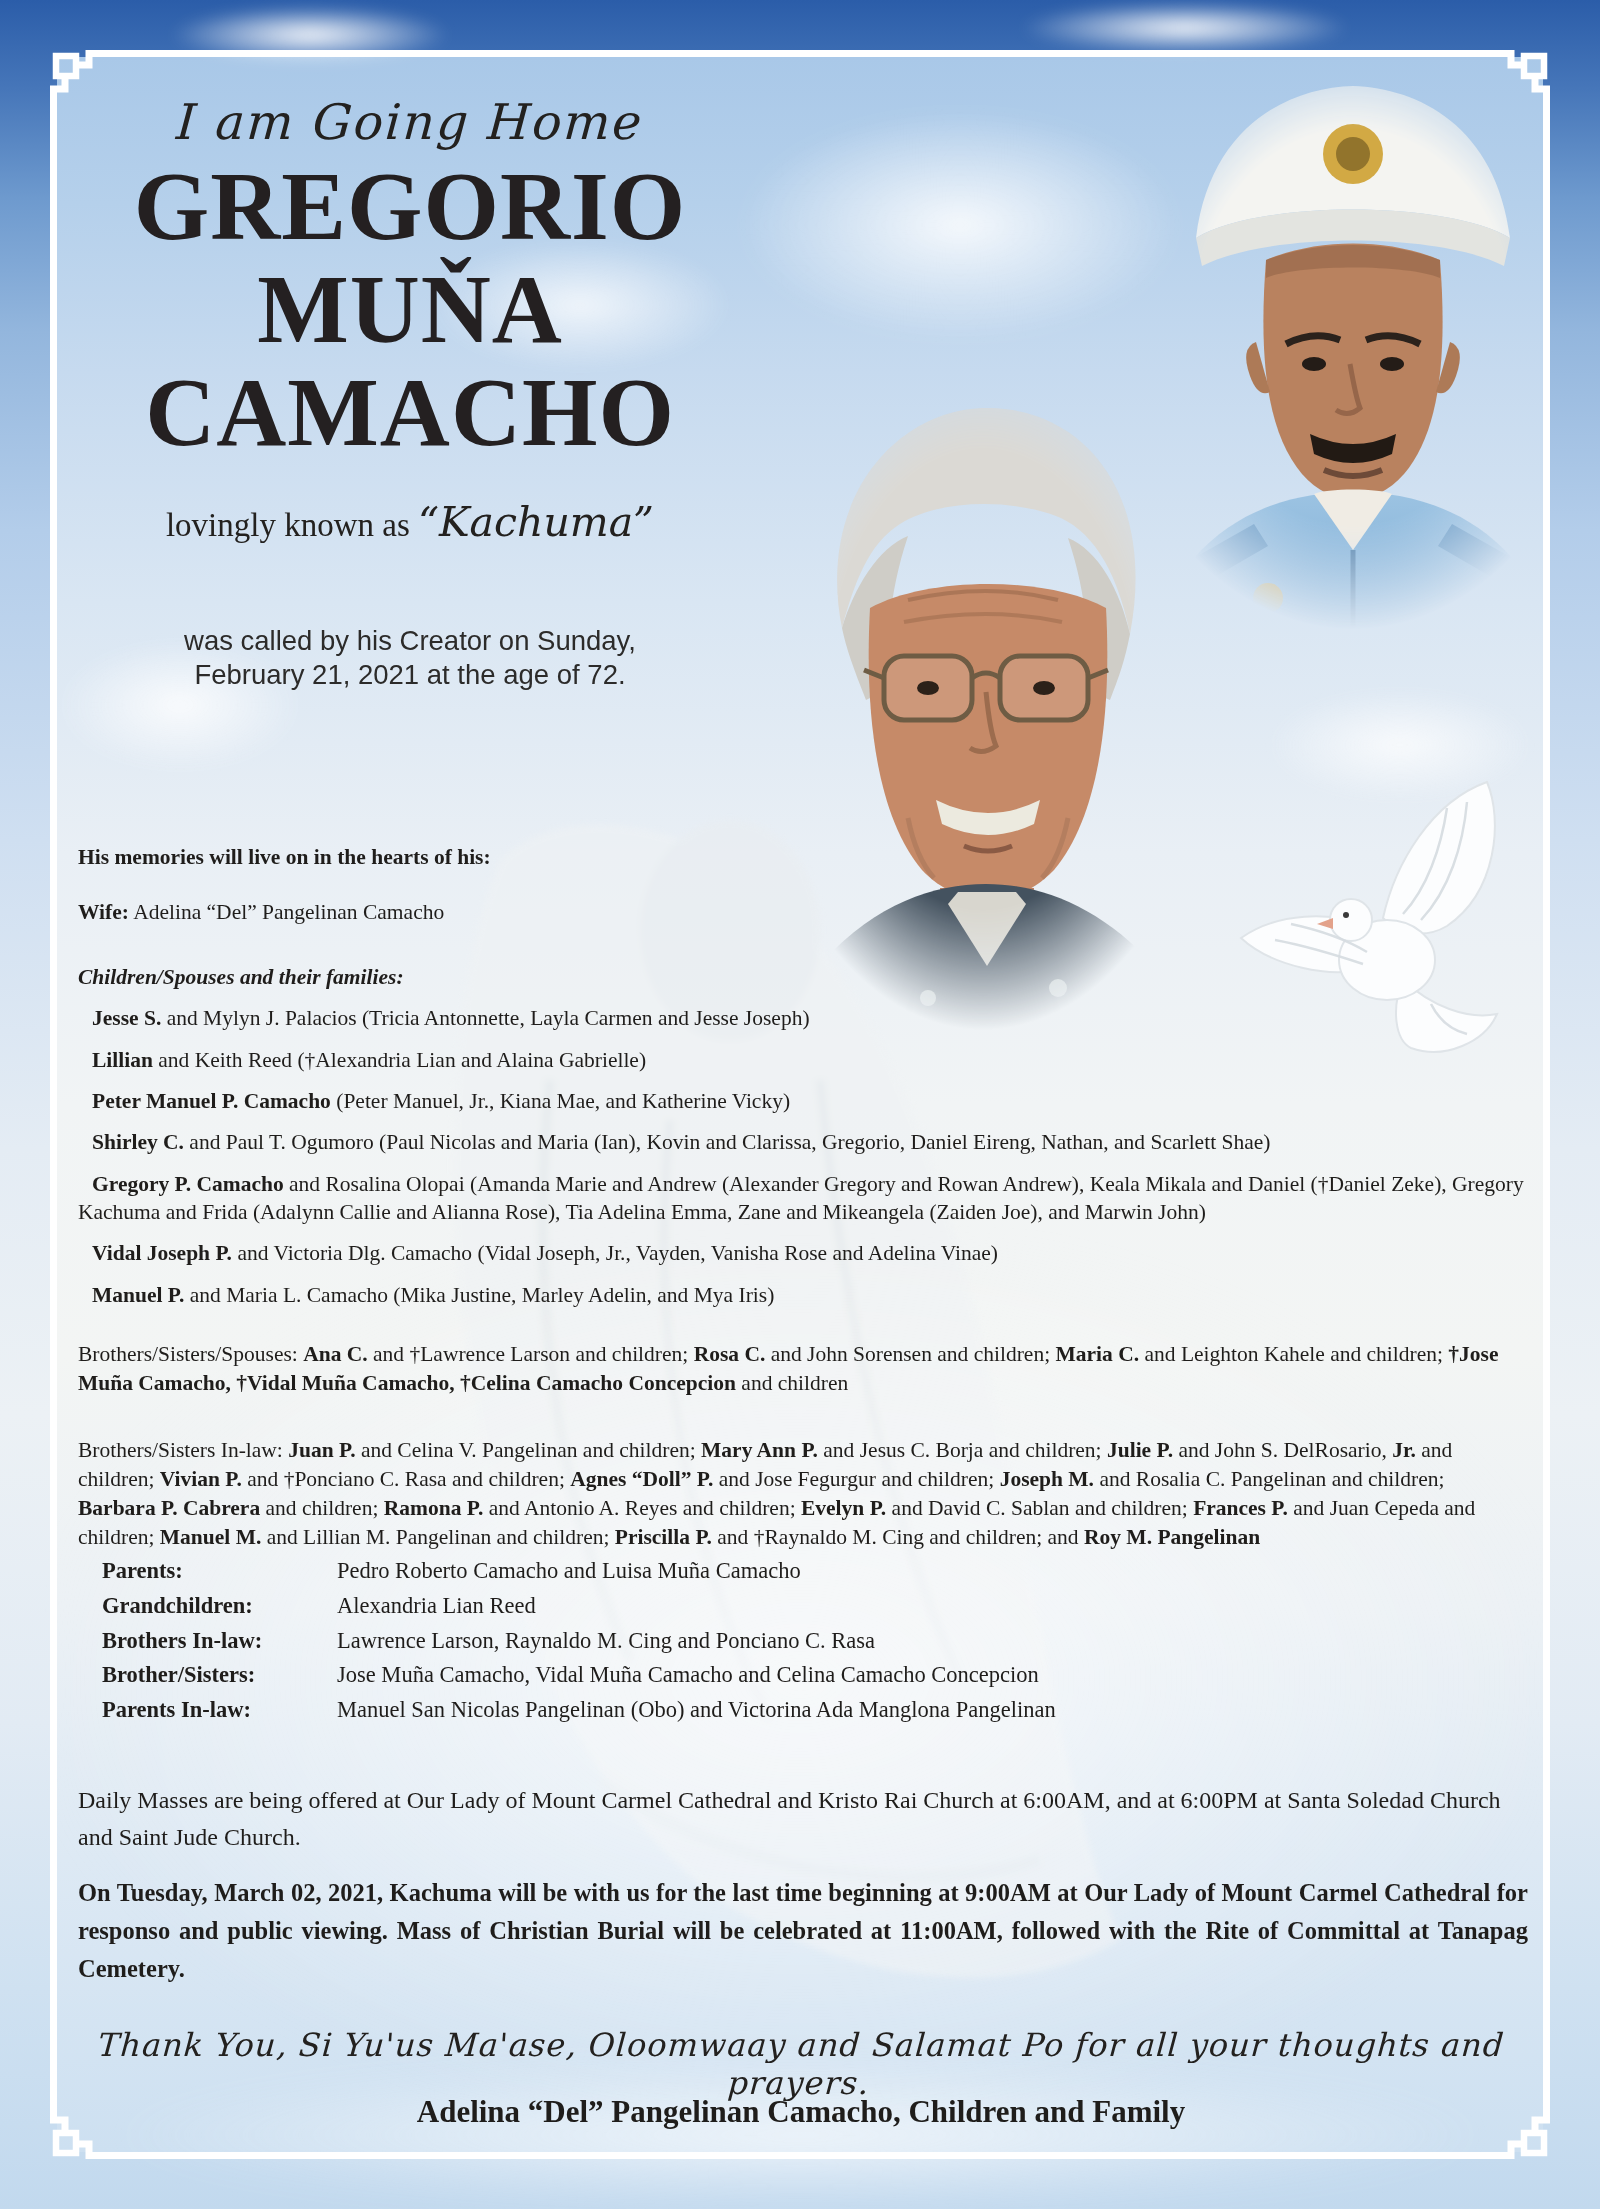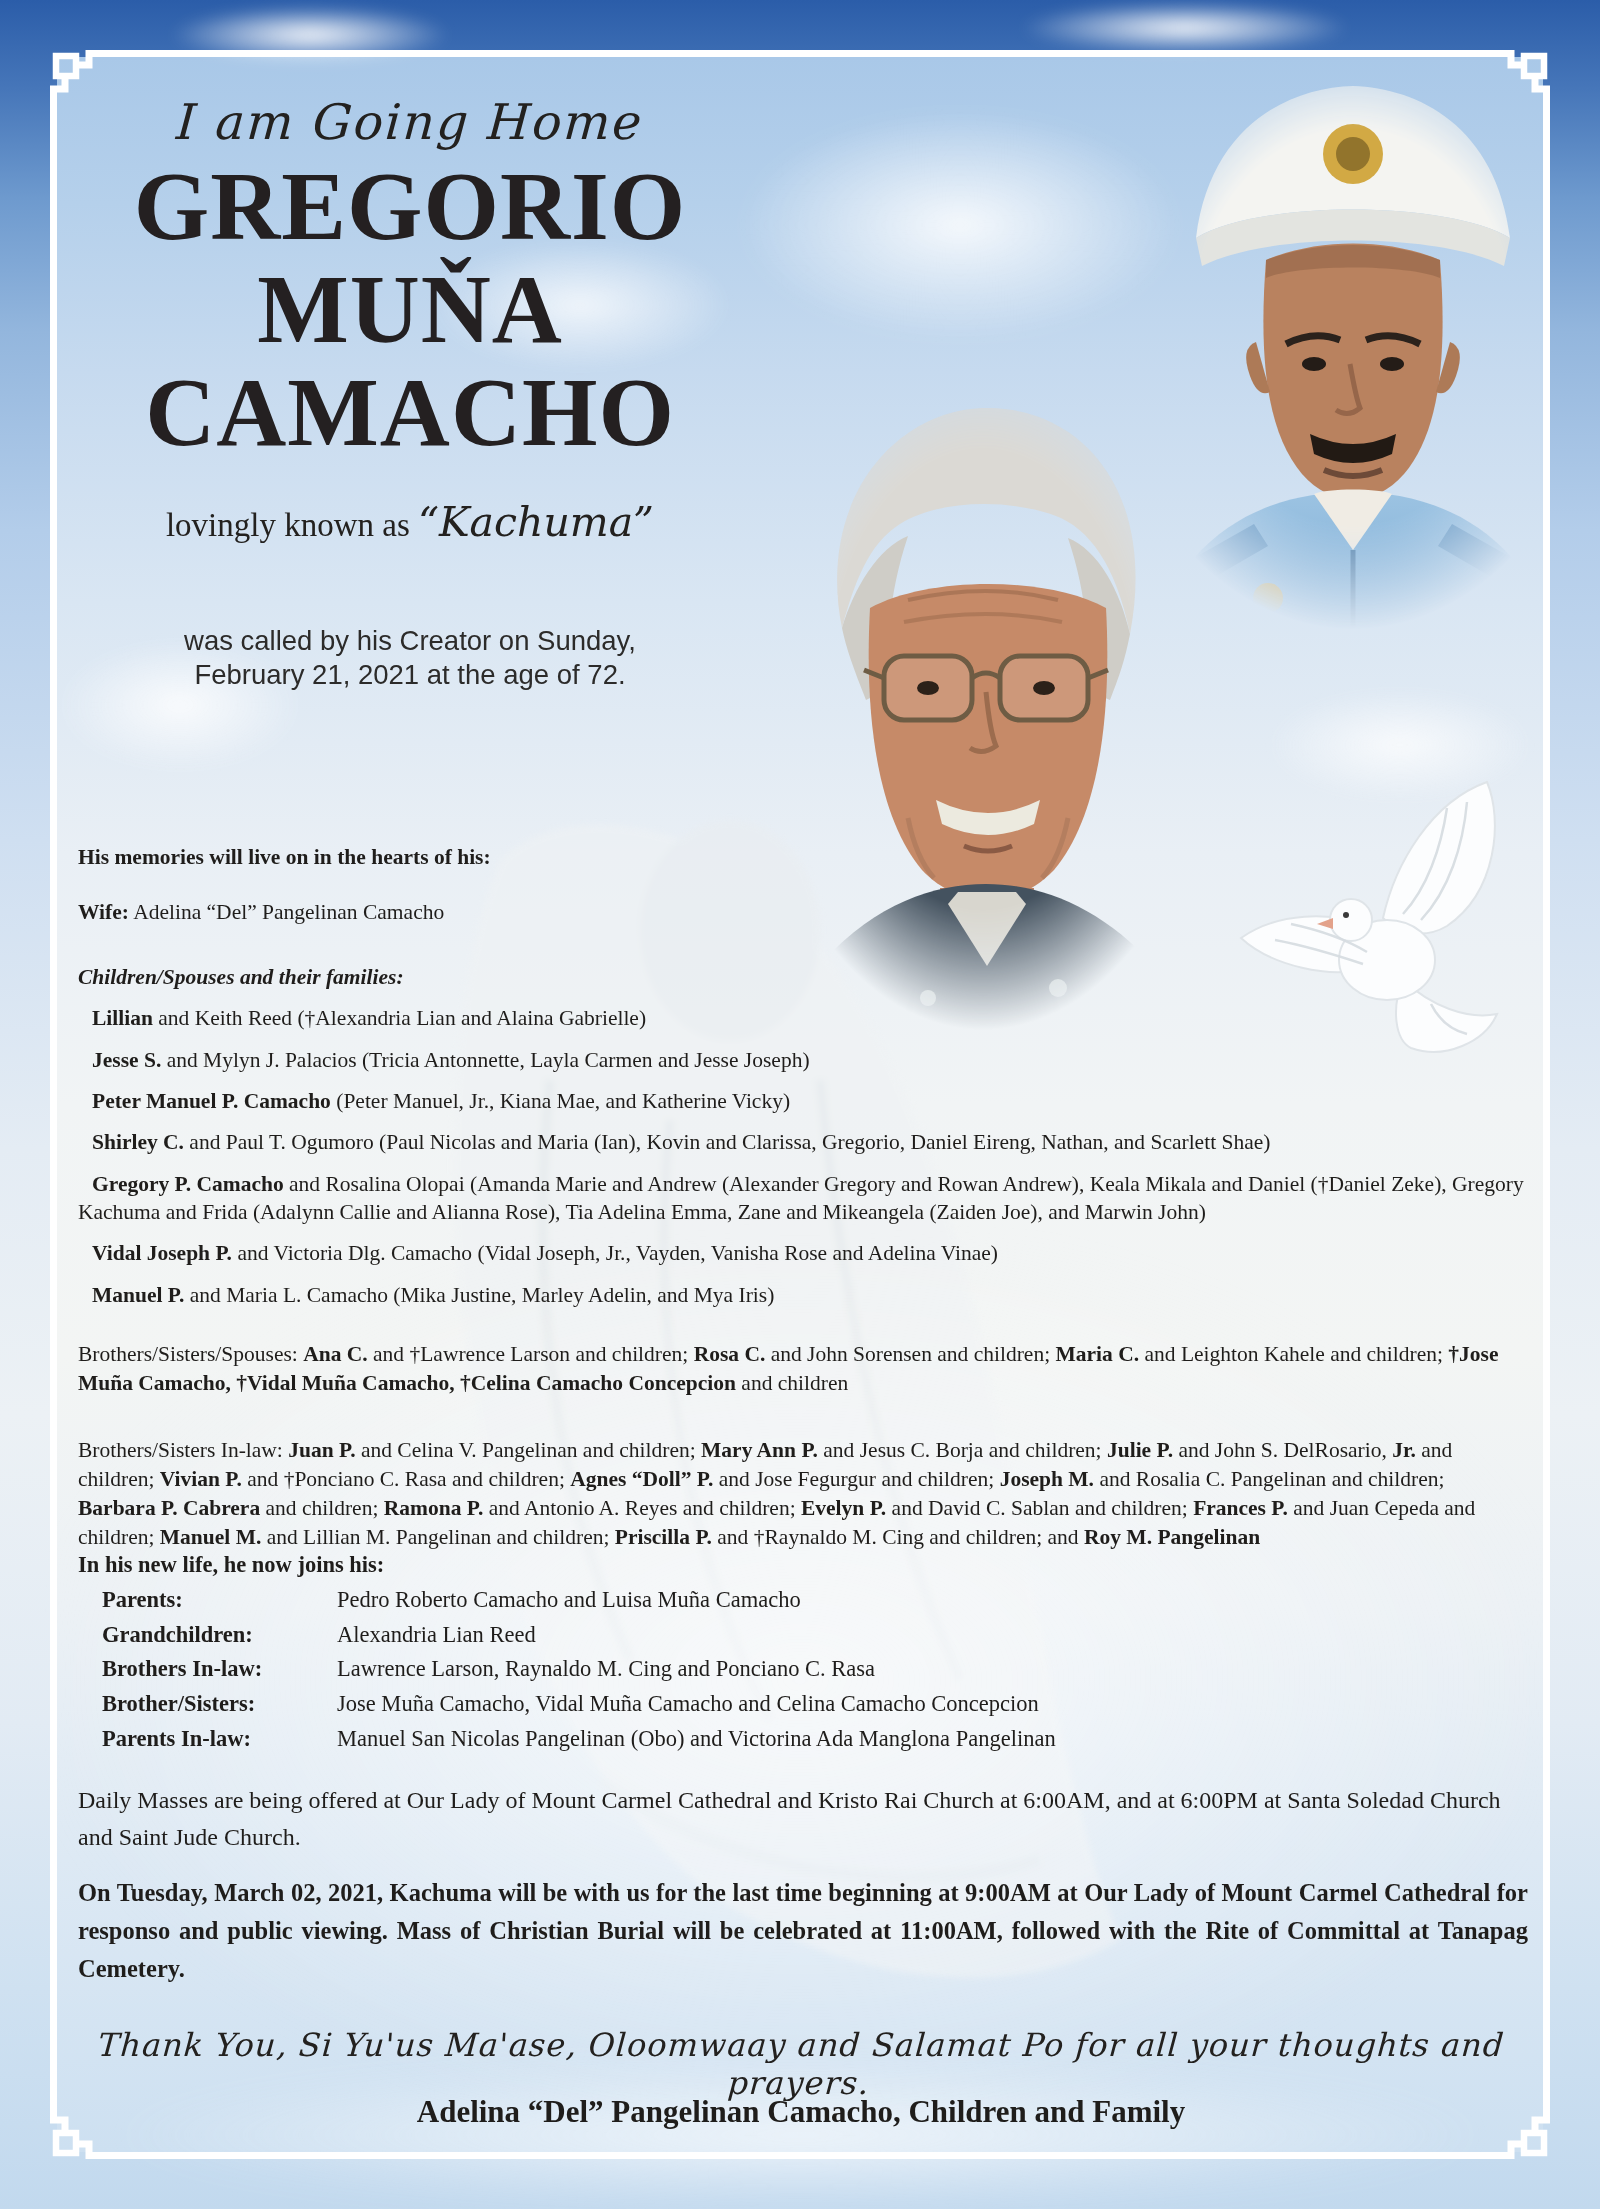--- a/index.html
+++ b/index.html
@@ -202,33 +202,32 @@
   </div>
   <div class="txt called center">
     <div>was called by his Creator on Sunday,</div>
     <div>February 21, 2021 at the age of 72.</div>
   </div>
 
   <div class="txt content">
     <div class="h-bold">His memories will live on in the hearts of his:</div>
     <div class="wife"><span class="b i">Wife:</span><span> Adelina “Del” Pangelinan Camacho</span></div>
     <div class="ch-head h-bi">Children/Spouses and their families:</div>
+    <div class="child"><span class="b">Jesse S.</span><span> and Mylyn J. Palacios (Tricia Antonnette, Layla Carmen and Jesse Joseph)</span></div>
     <div class="child"><span class="b">Lillian</span><span> and Keith Reed (†Alexandria Lian and Alaina Gabrielle)</span></div>
-    <div class="child"><span class="b">Jesse S.</span><span> and Mylyn J. Palacios (Tricia Antonnette, Layla Carmen and Jesse Joseph)</span></div>
     <div class="child"><span class="b">Peter Manuel P. Camacho</span><span> (Peter Manuel, Jr., Kiana Mae, and Katherine Vicky)</span></div>
     <div class="child"><span class="b">Shirley C.</span><span> and Paul T. Ogumoro (Paul Nicolas and Maria (Ian), Kovin and Clarissa, Gregorio, Daniel Eireng, Nathan, and Scarlett Shae)</span></div>
     <div class="child"><span class="b">Gregory P. Camacho</span><span> and Rosalina Olopai (Amanda Marie and Andrew (Alexander Gregory and Rowan Andrew), Keala Mikala and Daniel (†Daniel Zeke), Gregory Kachuma and Frida (Adalynn Callie and Alianna Rose), Tia Adelina Emma, Zane and Mikeangela (Zaiden Joe), and Marwin John)</span></div>
     <div class="child"><span class="b">Vidal Joseph P.</span><span> and Victoria Dlg. Camacho (Vidal Joseph, Jr., Vayden, Vanisha Rose and Adelina Vinae)</span></div>
     <div class="child"><span class="b">Manuel P.</span><span> and Maria L. Camacho (Mika Justine, Marley Adelin, and Mya Iris)</span></div>
     <div class="para"><span>Brothers/Sisters/Spouses:  </span><span class="b">Ana C.</span><span> and †Lawrence Larson and children; </span><span class="b">Rosa C.</span><span> and John Sorensen and children; </span><span class="b">Maria C.</span><span> and Leighton Kahele and children; </span><span class="b">†Jose Muña Camacho, †Vidal Muña Camacho, †Celina Camacho Concepcion</span><span> and children</span></div>
     <div class="para2"><span>Brothers/Sisters In-law:  </span><span class="b">Juan P.</span><span> and Celina V. Pangelinan and children; </span><span class="b">Mary Ann P.</span><span> and Jesus C. Borja and children; </span><span class="b">Julie P.</span><span> and John S. DelRosario, </span><span class="b">Jr.</span><span> and children; </span><span class="b">Vivian P.</span><span> and †Ponciano C. Rasa and children; </span><span class="b">Agnes “Doll” P.</span><span> and Jose Fegurgur and children; </span><span class="b">Joseph M.</span><span> and Rosalia C. Pangelinan and children; </span><span class="b">Barbara P. Cabrera</span><span> and children; </span><span class="b">Ramona P.</span><span> and Antonio A. Reyes and children; </span><span class="b">Evelyn P.</span><span> and David C. Sablan and children; </span><span class="b">Frances P.</span><span> and Juan Cepeda and children; </span><span class="b">Manuel M.</span><span> and Lillian M. Pangelinan and children; </span><span class="b">Priscilla P.</span><span> and †Raynaldo M. Cing and children; and </span><span class="b">Roy M. Pangelinan</span></div>
   </div>
 
   <div class="txt newlife">
-    <div class="h-bold">In his new life, he now joins his:</div>
     <div class="nl-row">
       <span class="nl-label">Parents:</span>
       <span class="nl-value">Pedro Roberto Camacho and Luisa Muña Camacho</span>
     </div>
     <div class="nl-row">
       <span class="nl-label">Grandchildren:</span>
       <span class="nl-value">Alexandria Lian Reed</span>
     </div>
     <div class="nl-row">
       <span class="nl-label">Brothers In-law:</span>

